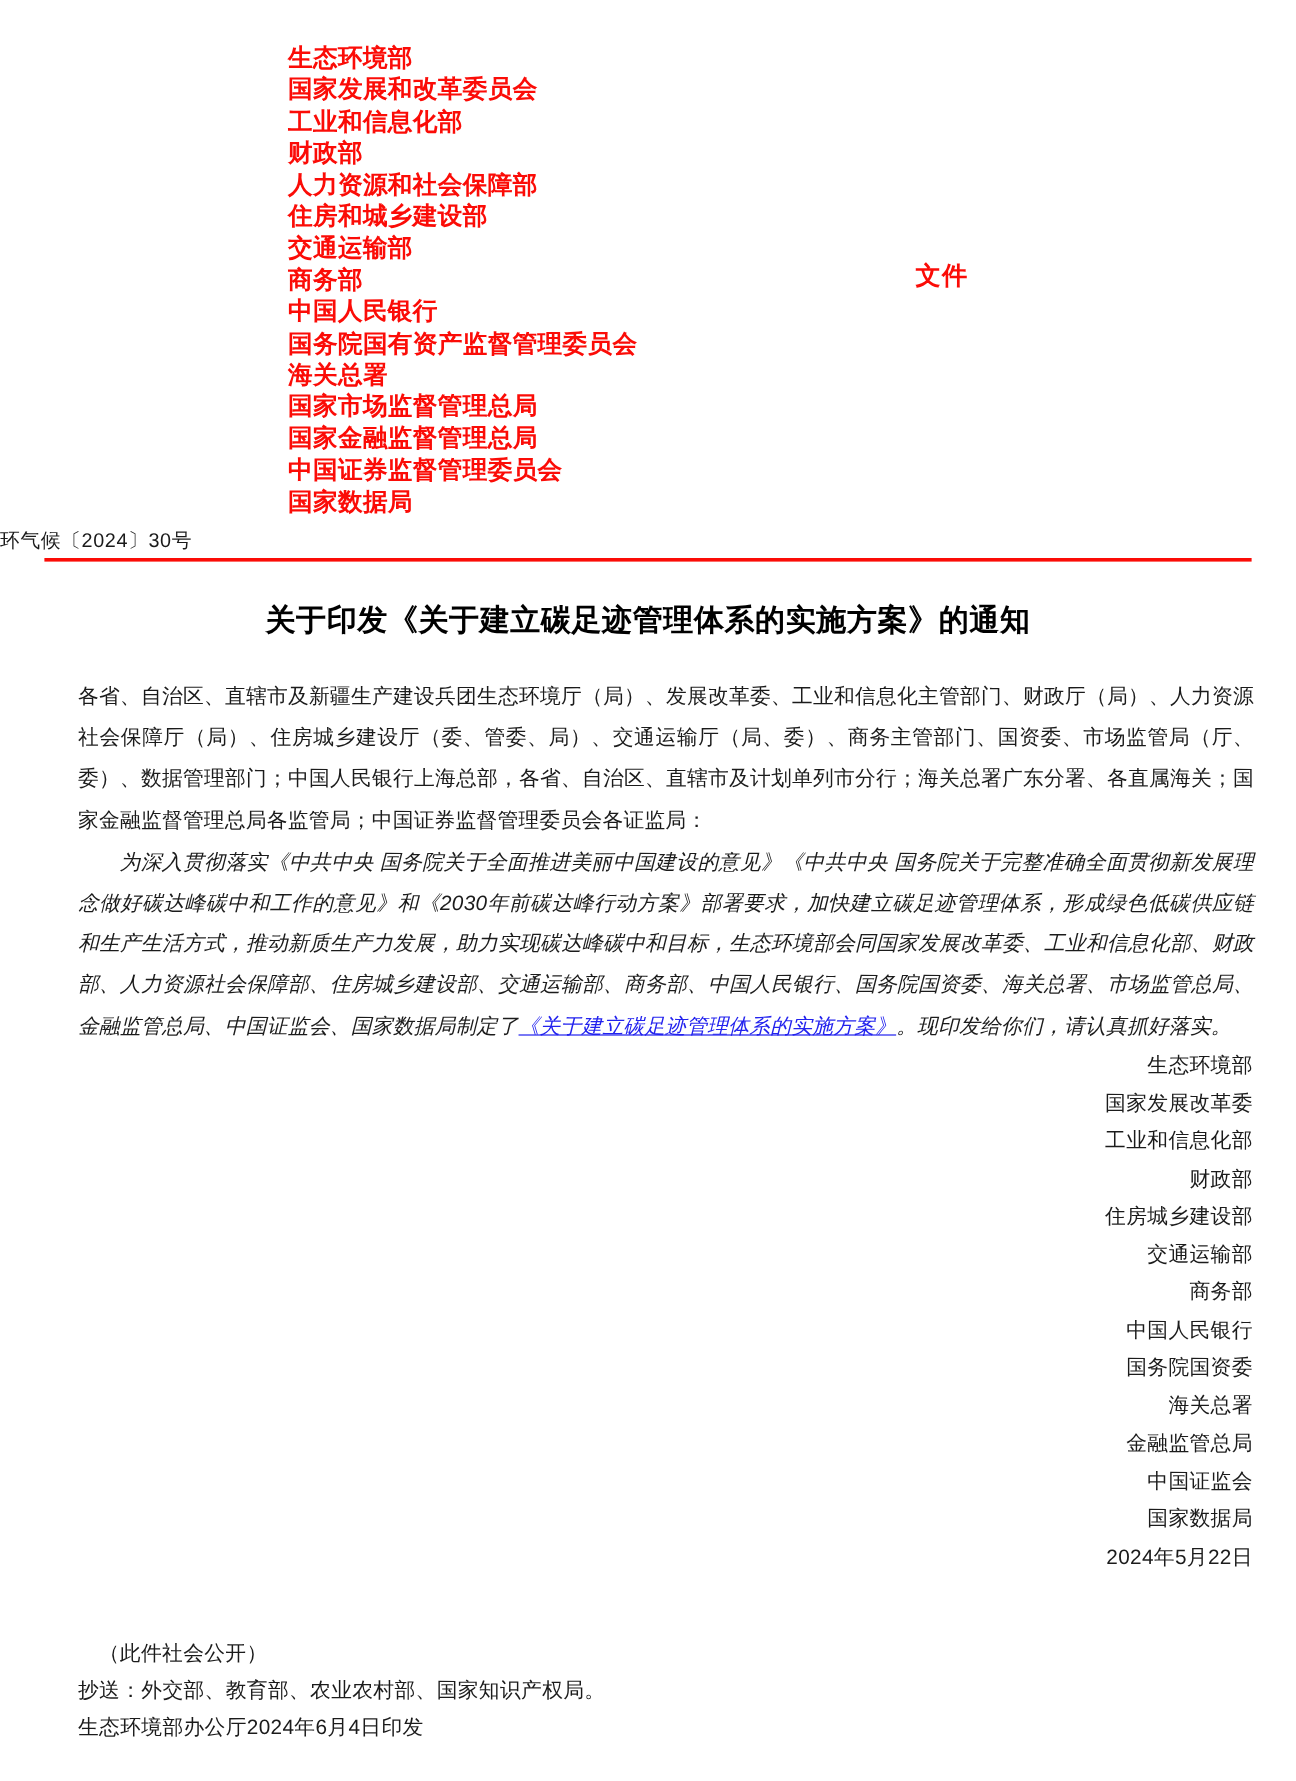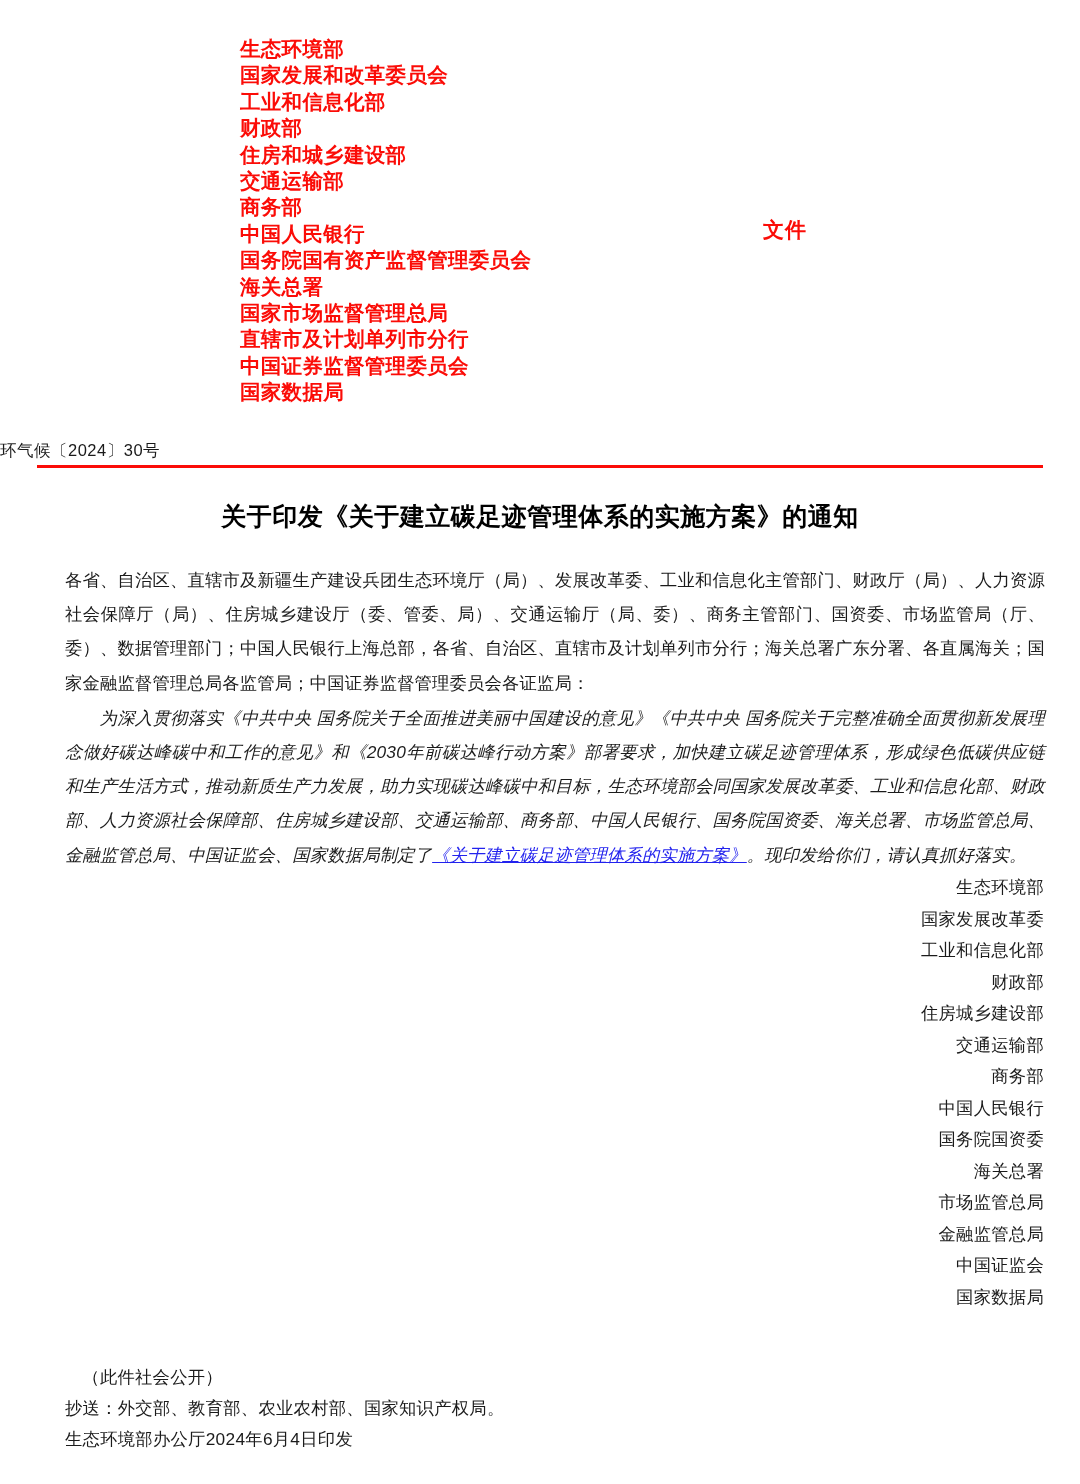--- a/index.html
+++ b/index.html
@@ -146,28 +146,29 @@
 </style>
 </head>
 <body>
 
 <div class="masthead">
   <div class="agency-list">
     <div class="agency-line">生态环境部</div>
     <div class="agency-line">国家发展和改革委员会</div>
     <div class="agency-line">工业和信息化部</div>
     <div class="agency-line">财政部</div>
+    <div class="agency-line">人力资源和社会保障部</div>
     <div class="agency-line">住房和城乡建设部</div>
     <div class="agency-line">交通运输部</div>
     <div class="agency-line">商务部</div>
     <div class="agency-line">中国人民银行</div>
     <div class="agency-line">国务院国有资产监督管理委员会</div>
     <div class="agency-line">海关总署</div>
     <div class="agency-line">国家市场监督管理总局</div>
-    <div class="agency-line">直辖市及计划单列市分行</div>
+    <div class="agency-line">国家金融监督管理总局</div>
     <div class="agency-line">中国证券监督管理委员会</div>
     <div class="agency-line">国家数据局</div>
   </div>
   <div class="wenjian">文件</div>
 </div>
 
 <div class="docnum">环气候〔2024〕30号</div>
 <div class="red-rule"></div>
 
 <div class="doc-title">关于印发《关于建立碳足迹管理体系的实施方案》的通知</div>
@@ -181,23 +182,23 @@
   <div class="sig-line">生态环境部</div>
   <div class="sig-line">国家发展改革委</div>
   <div class="sig-line">工业和信息化部</div>
   <div class="sig-line">财政部</div>
   <div class="sig-line">住房城乡建设部</div>
   <div class="sig-line">交通运输部</div>
   <div class="sig-line">商务部</div>
   <div class="sig-line">中国人民银行</div>
   <div class="sig-line">国务院国资委</div>
   <div class="sig-line">海关总署</div>
-  <div class="sig-line">市场监管总局</div>
   <div class="sig-line">金融监管总局</div>
   <div class="sig-line">中国证监会</div>
   <div class="sig-line">国家数据局</div>
+  <div class="sig-date">2024年5月22日</div>
 </div>
 
 <div class="footer">
   <div class="foot-line public-note">（此件社会公开）</div>
   <div class="foot-line">抄送：外交部、教育部、农业农村部、国家知识产权局。</div>
   <div class="foot-line">生态环境部办公厅2024年6月4日印发</div>
 </div>
 
 </body></html>

